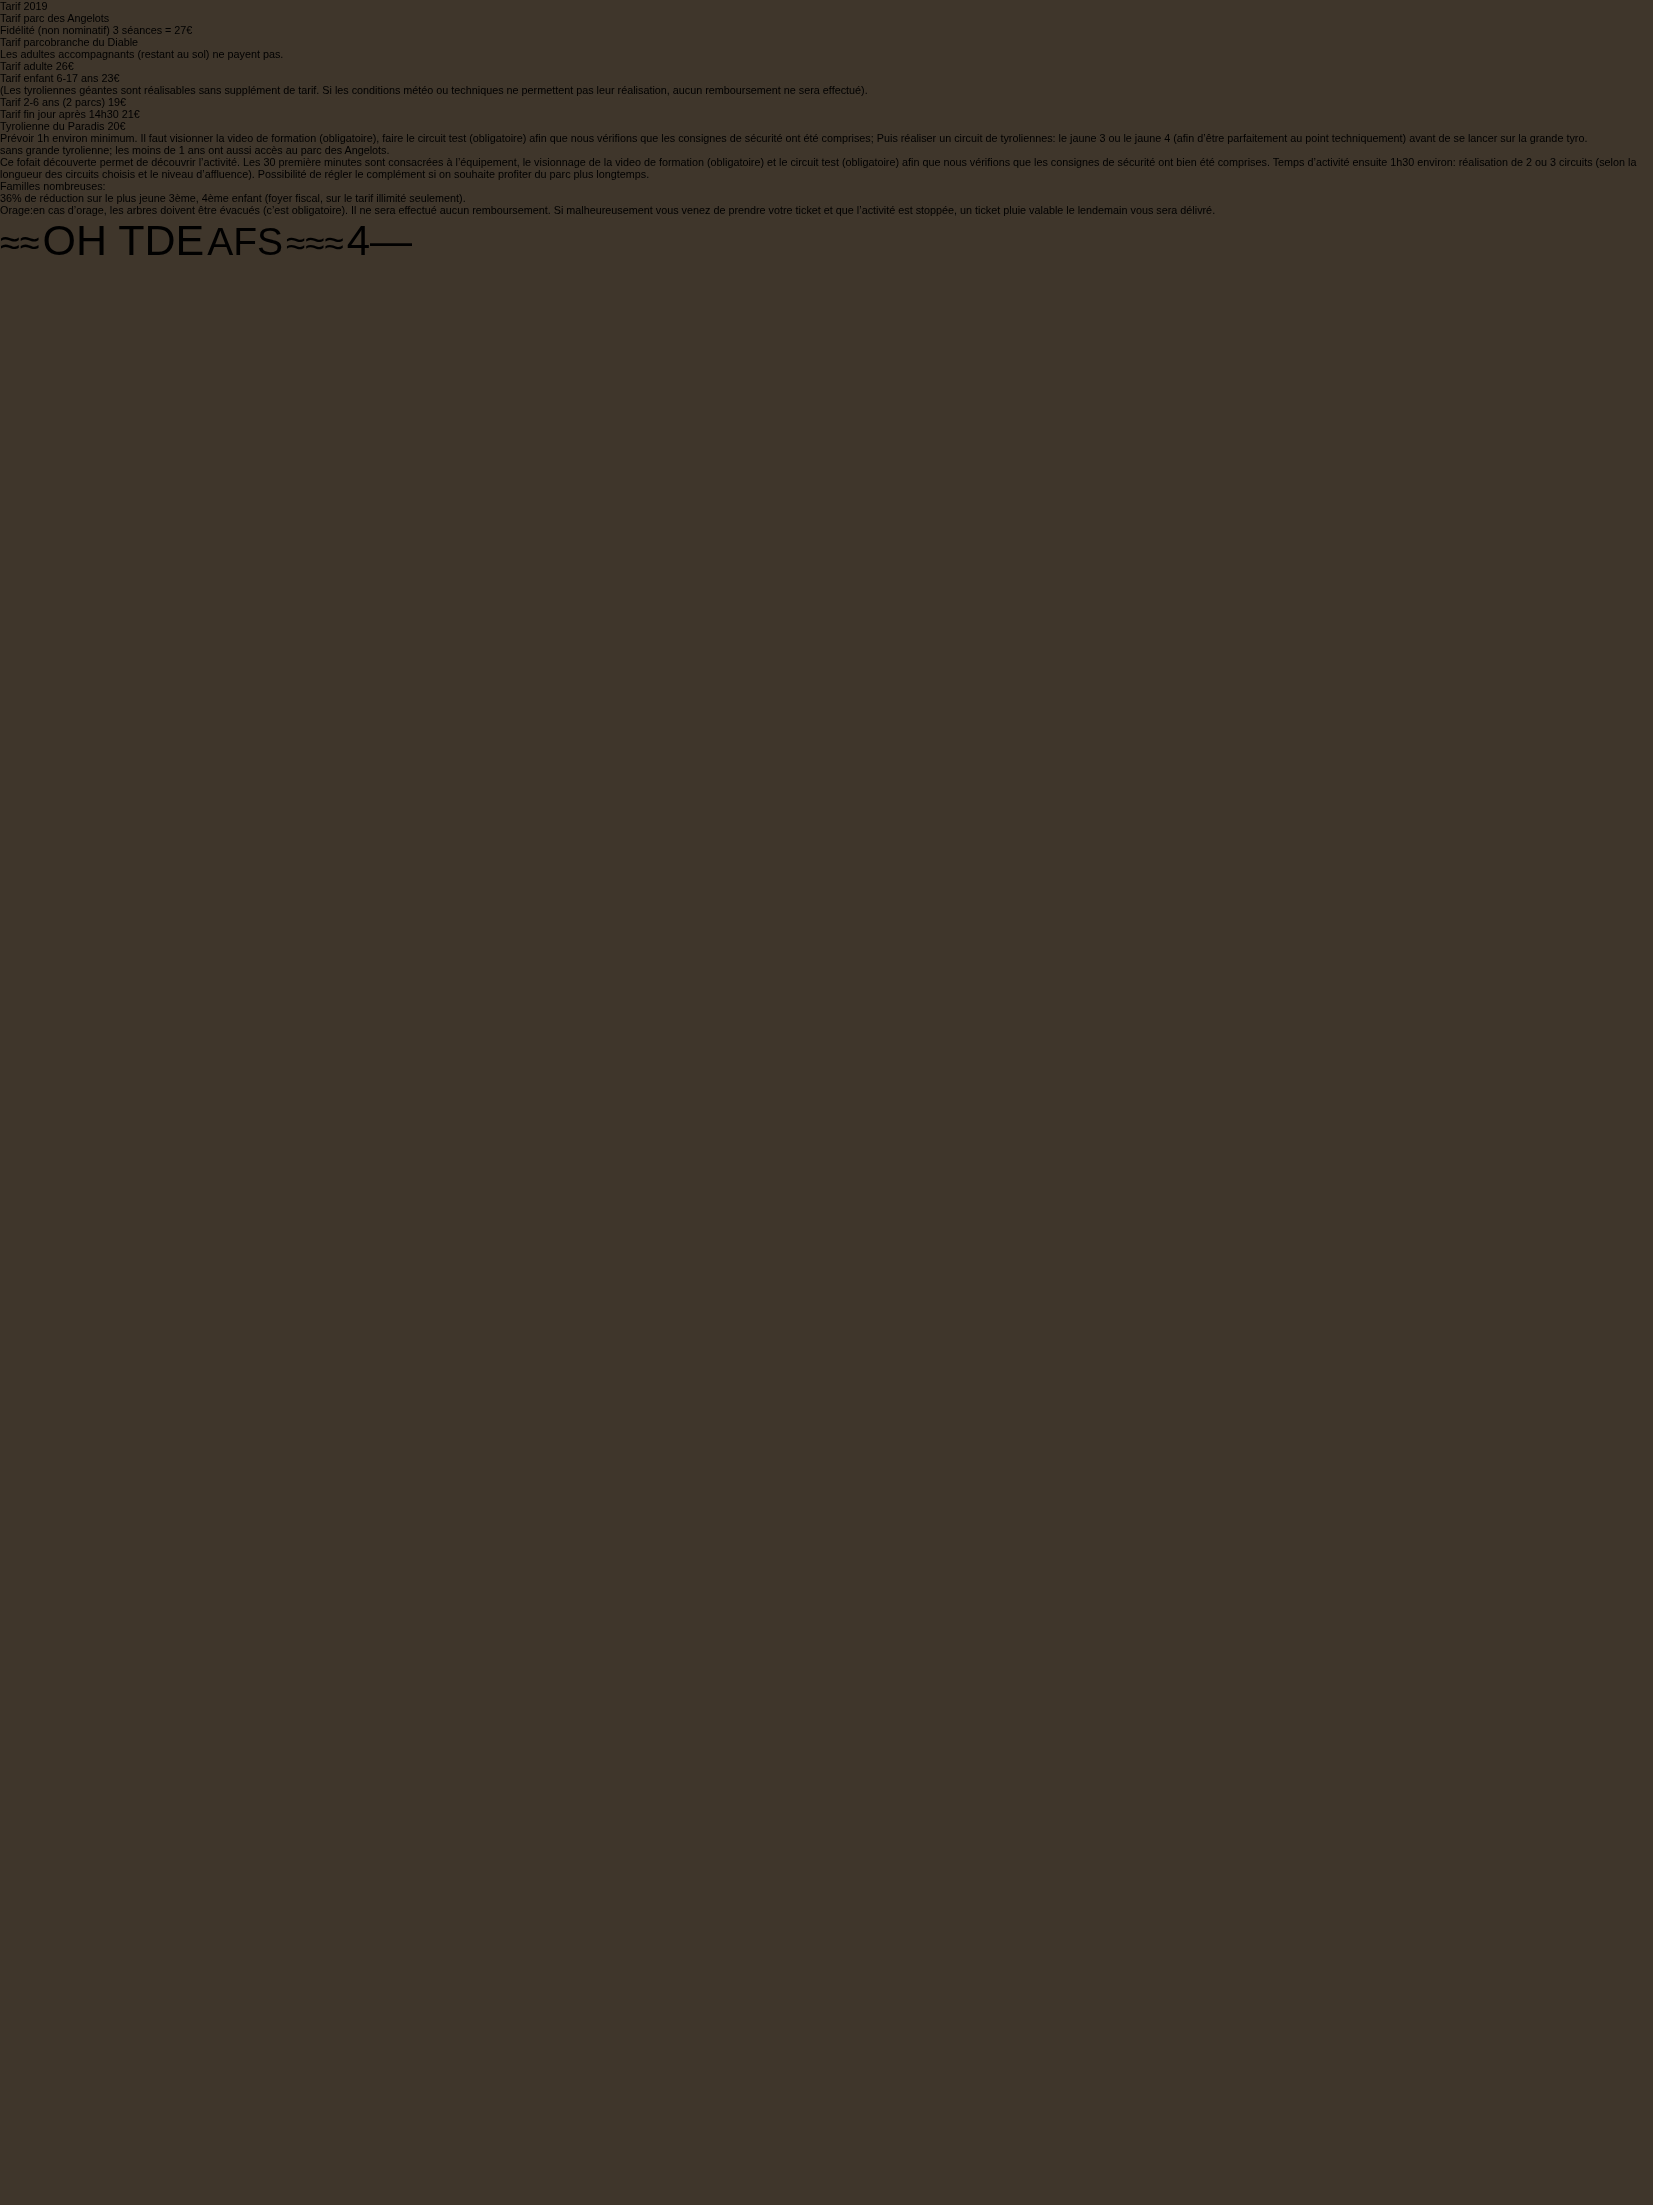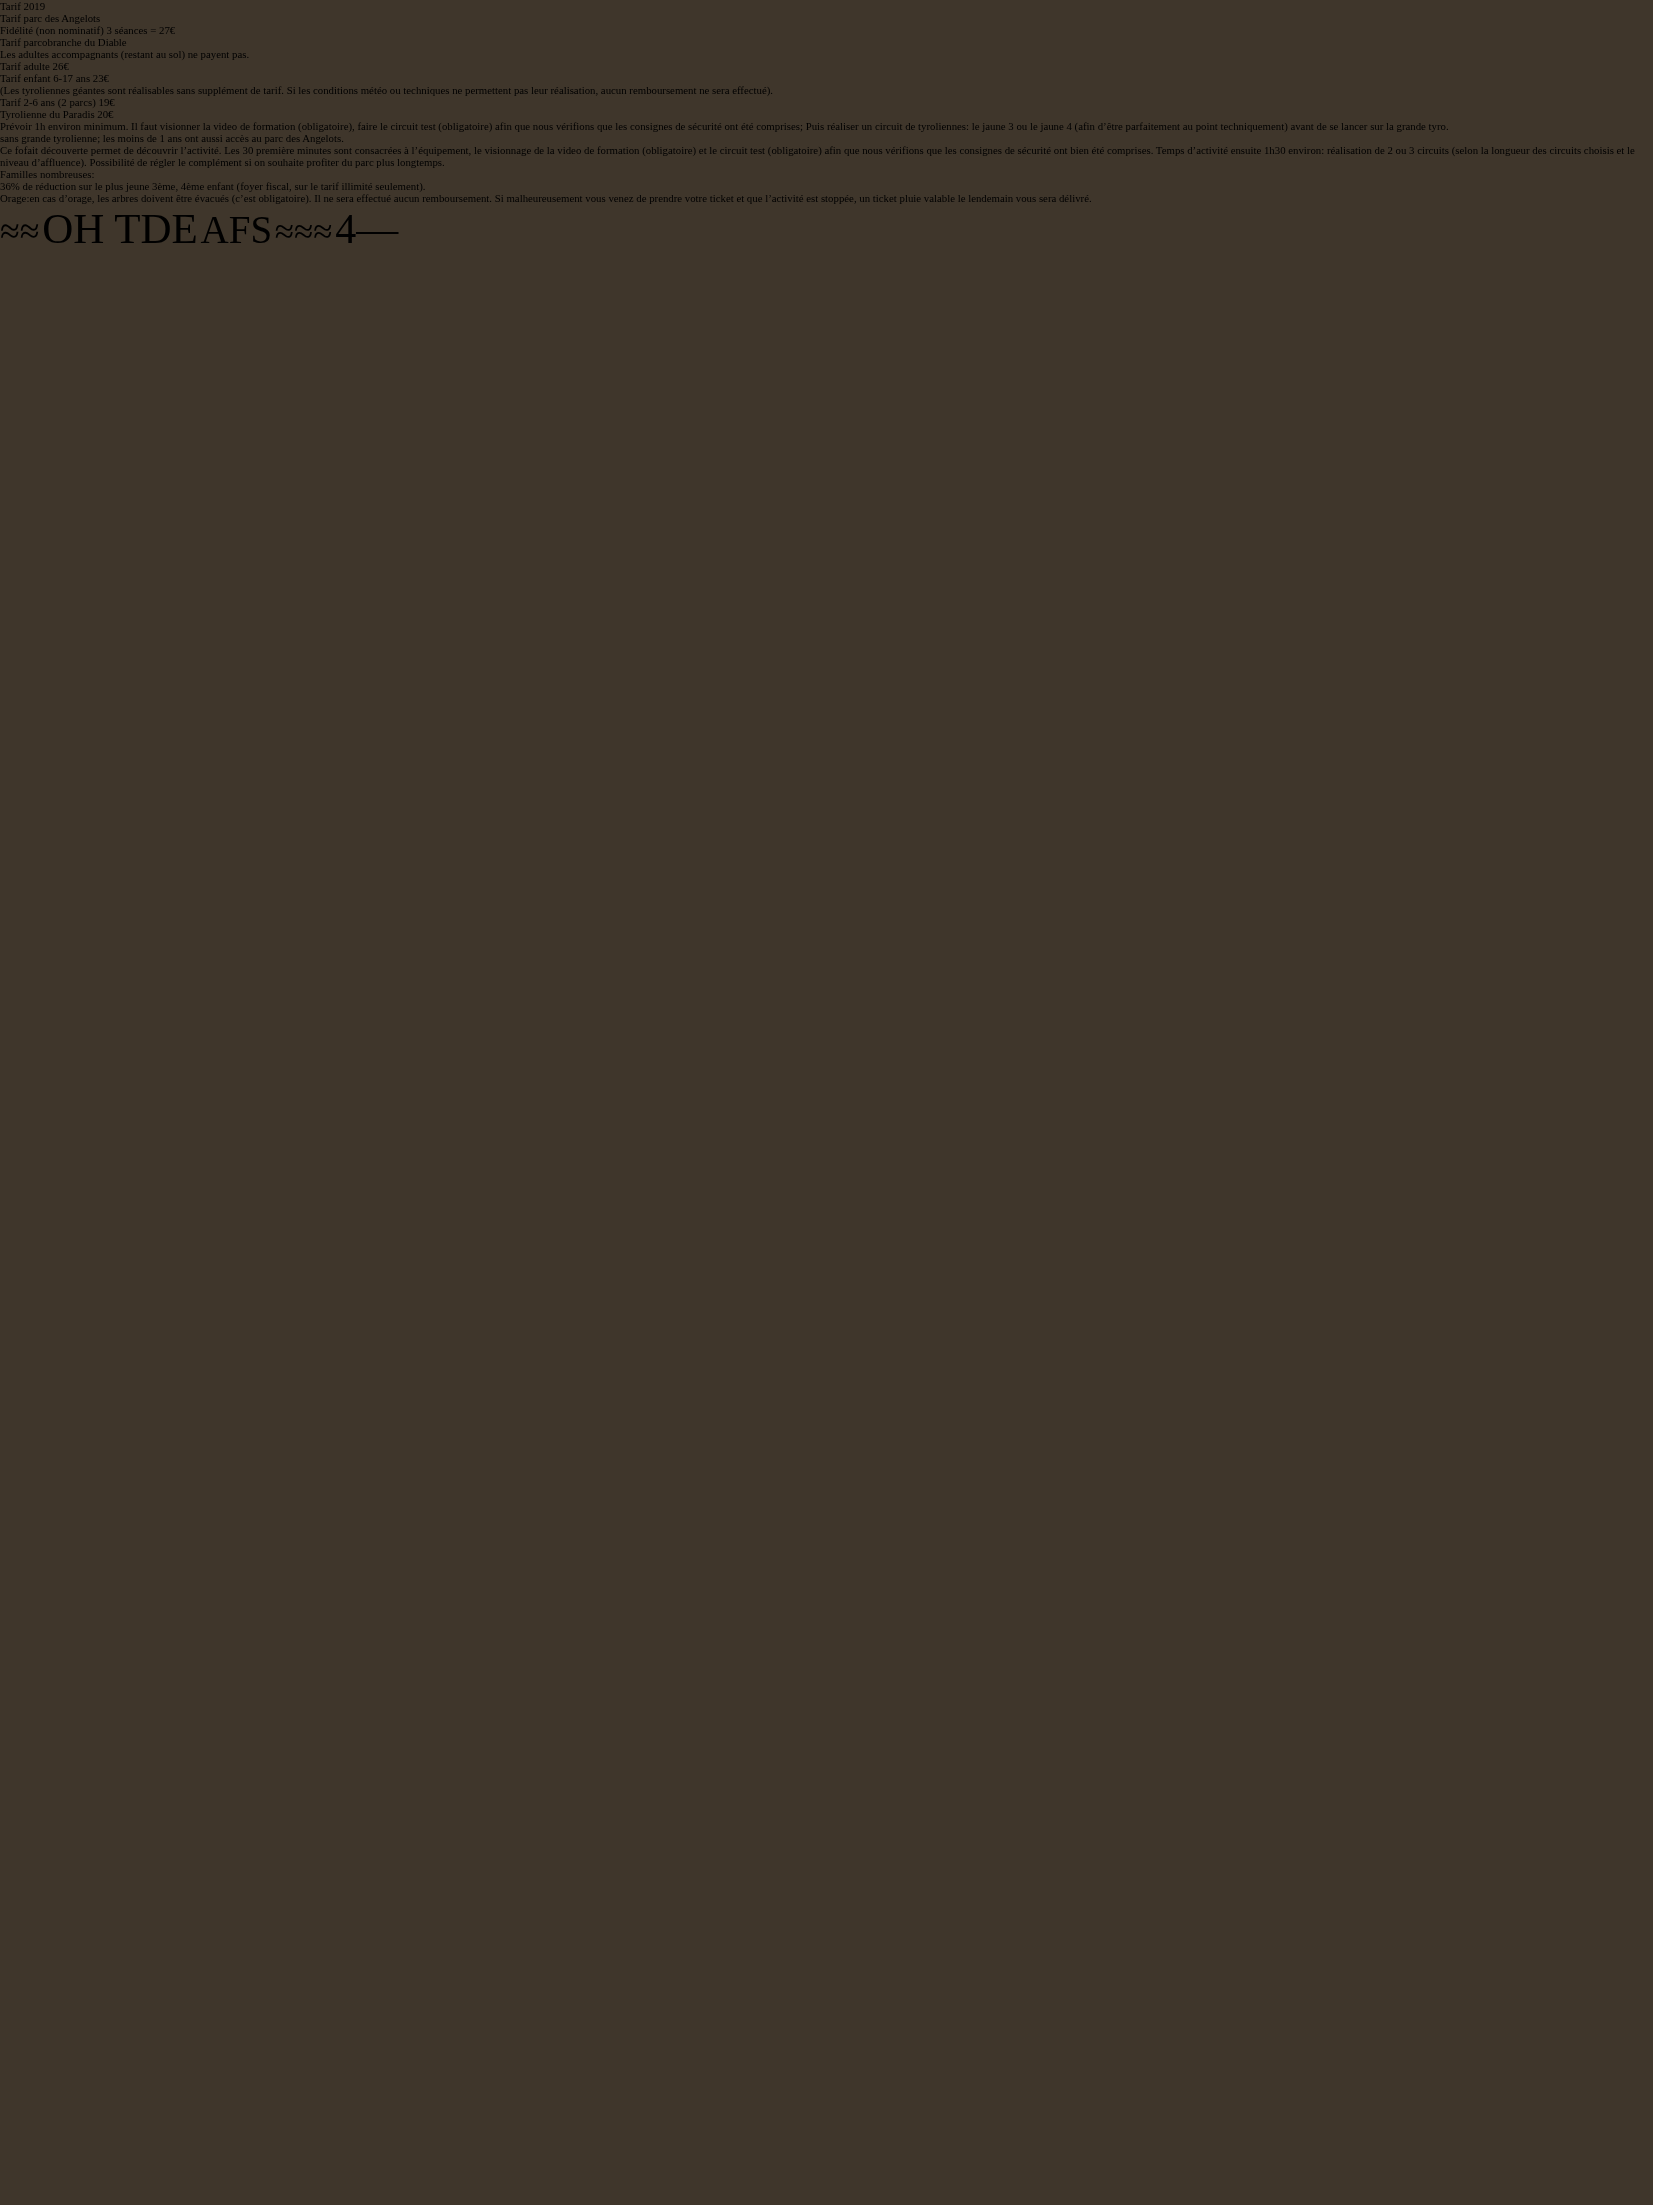--- a/index.html
+++ b/index.html
@@ -1,17 +1,17 @@
 <!DOCTYPE html>
 <html style="font-size:10.8px"><head>
 <meta charset="utf-8">
 <style>
   html,body{margin:0;padding:0;background:#3f362b;}
   .scene{position:relative;width:1654px;height:1839px;overflow:hidden;
-         background:#3f362b;font-family:Liberation Serif, serif;}
+         background:#3f362b;font-family:Liberation Sans, sans-serif;}
 
   
   .top-beam{position:absolute;top:0;left:0;right:0;height:155px;z-index:3;
     background:linear-gradient(to bottom,#b austin;}
   .top-beam{background:linear-gradient(to bottom,#b28b5e 0%,#a87f50 22%,#92714a 40%,#6b5138 52%,#3a2f23 66%,#282119 82%,#1f1b15 100%);
     background-size:100% 100%;
     clip-path:polygon(0 0,100% 0,100% 100%,0 26%);}
   .top-beam::after{content:"";position:absolute;inset:0;
     background:repeating-linear-gradient(91deg,rgba(255,255,255,.05) 0 6px,transparent 6px 15px);}
   .left-post{position:absolute;inset:0;z-index:4;
@@ -131,20 +131,26 @@
 
     <div class="para" style="top:805px">(Les tyroliennes géantes sont réalisables sans supplément de tarif. Si les conditions météo ou techniques ne permettent pas leur réalisation, aucun remboursement ne sera effectué).</div>
 
     <div class="row big" style="top:924px">
       <span class="lbl">Tarif 2-6 ans</span>
       <span class="suffix">(2 parcs)</span>
       <span class="dots"></span>
       <span class="price">19€</span>
     </div>
 
+    <div class="row big" style="top:1011px">
+      <span class="lbl">Tarif fin jour</span>
+      <span class="suffix">après 14h30</span>
+      <span class="dots"></span>
+      <span class="price">21€</span>
+    </div>
 
     <div class="row mid" style="top:1095px">
       <span class="lbl">Tyrolienne du Paradis</span>
       <span class="dots"></span>
       <span class="price">20€</span>
     </div>
 
     <div class="para" style="top:1173px">Prévoir 1h environ minimum. Il faut visionner la video de formation (obligatoire), faire le circuit test (obligatoire) afin que nous vérifions que les consignes de sécurité ont été comprises; Puis réaliser un circuit de tyroliennes: le jaune 3 ou le jaune 4 (afin d’être parfaitement au point techniquement) avant de se lancer sur la grande tyro.</div>
 
 

